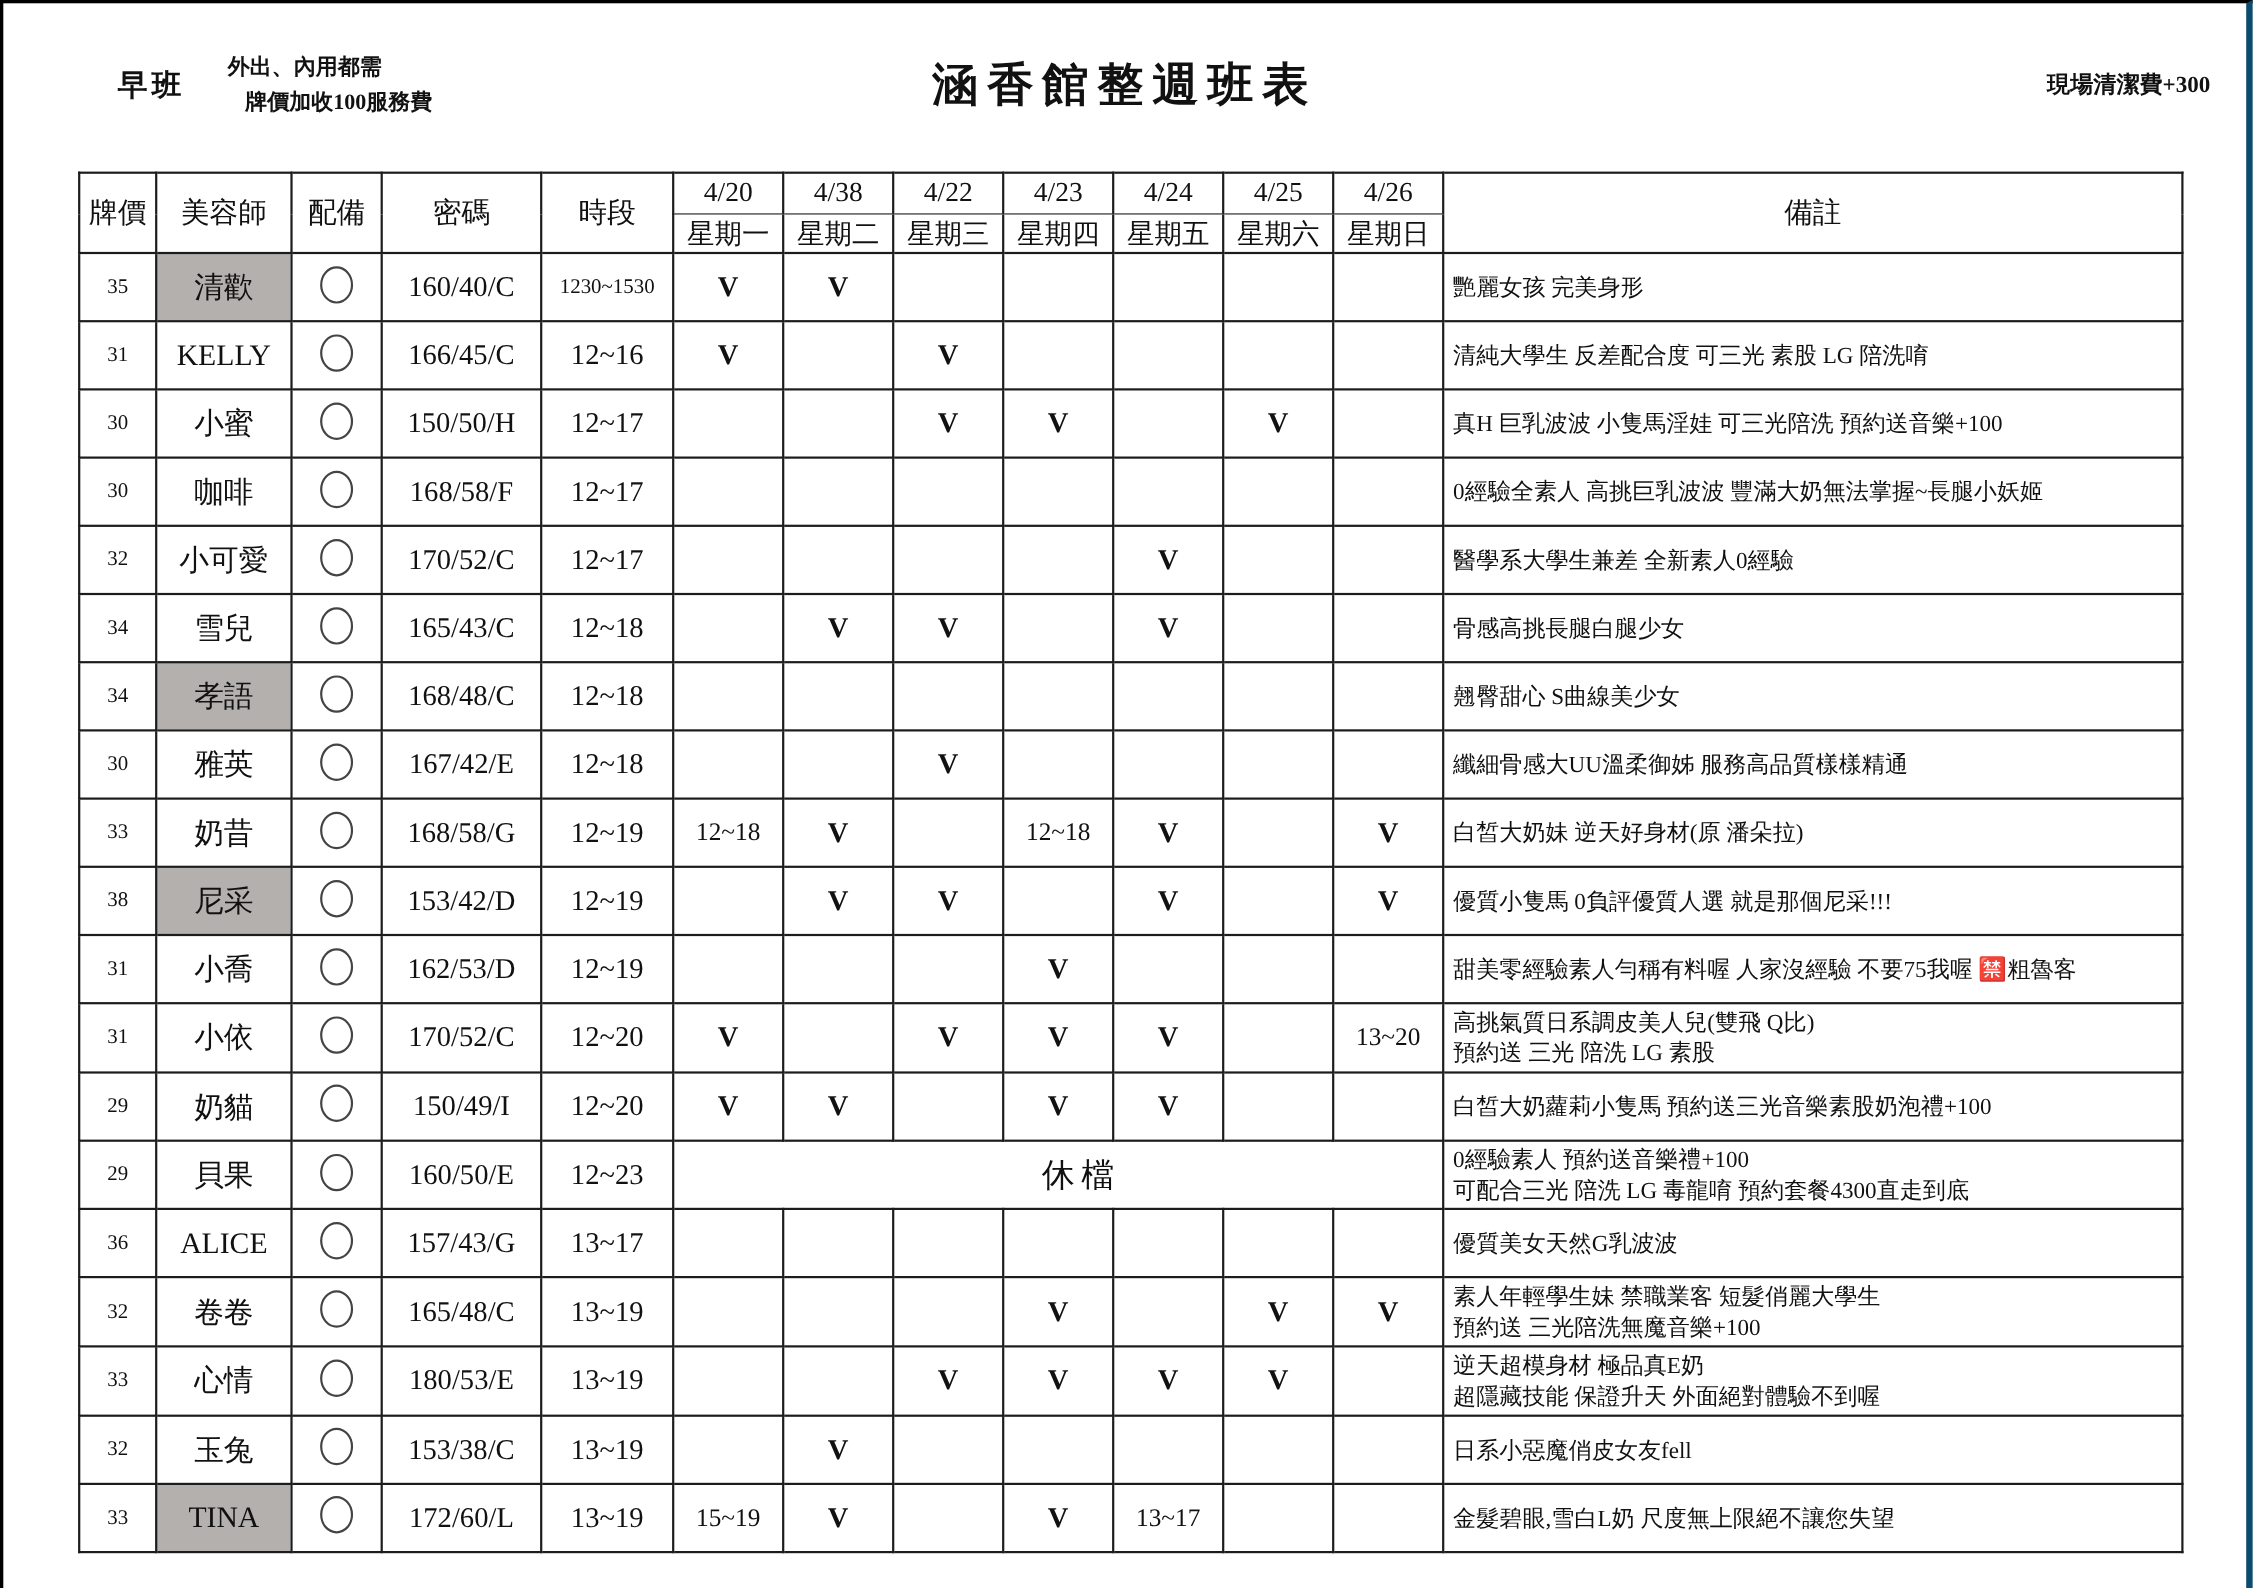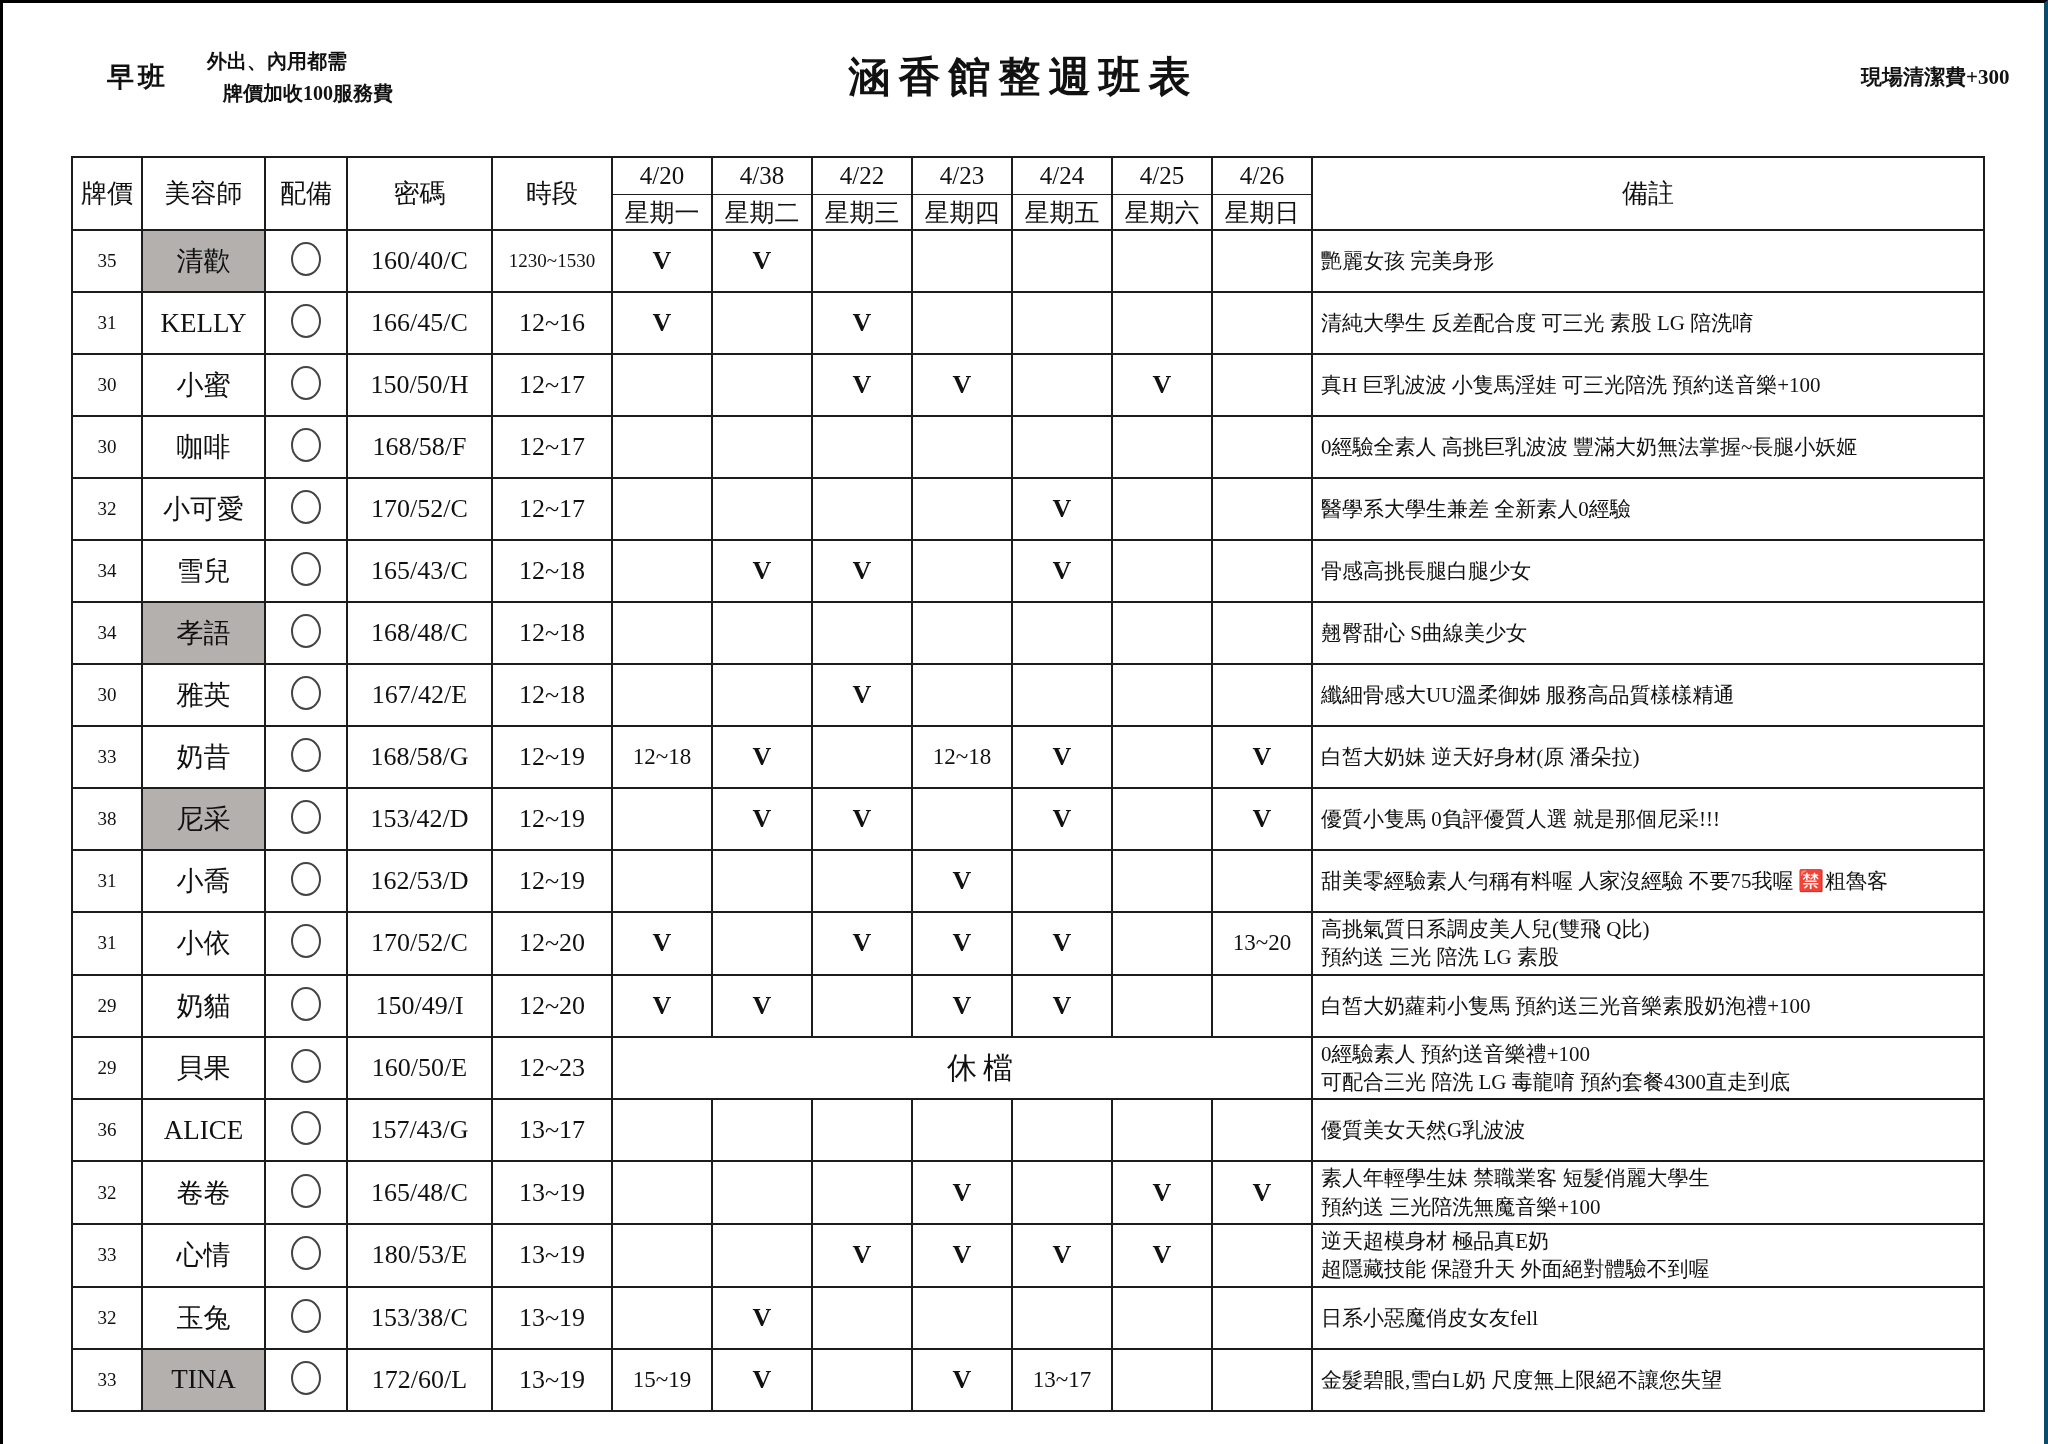--- a/index.html
+++ b/index.html
@@ -2,21 +2,21 @@
 <html><head>
 <meta charset="utf-8">
 <style>
   html,body{margin:0;padding:0;background:#fff;}
   .page{
     position:relative;
     width:2048px;height:1444px;
     box-sizing:border-box;
     border-top:3px solid #000;
     border-left:3px solid #000;
-    border-right:4px solid #0c4a6e;
+    border-right:6px solid #0c4a6e;
     background:#fff;
     overflow:hidden;
     font-family:"Liberation Serif","DejaVu Serif",serif;
     color:#111;
   }
   
   .shift{position:absolute;left:104px;top:56px;font-size:27px;font-weight:bold;letter-spacing:4px;}
   .note-left{position:absolute;left:204px;top:42px;font-size:20px;font-weight:bold;line-height:1.6;}
   .note-left .l2{padding-left:16px;}
   .title{position:absolute;left:50%;top:46px;transform:translateX(-50%);margin:0;font-size:42px;font-weight:bold;letter-spacing:8px;white-space:nowrap;}

